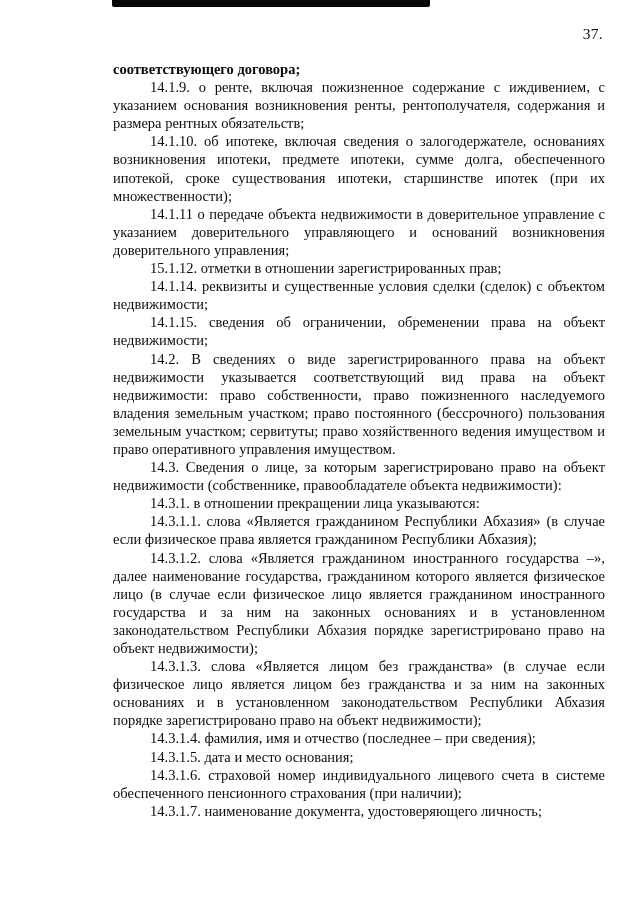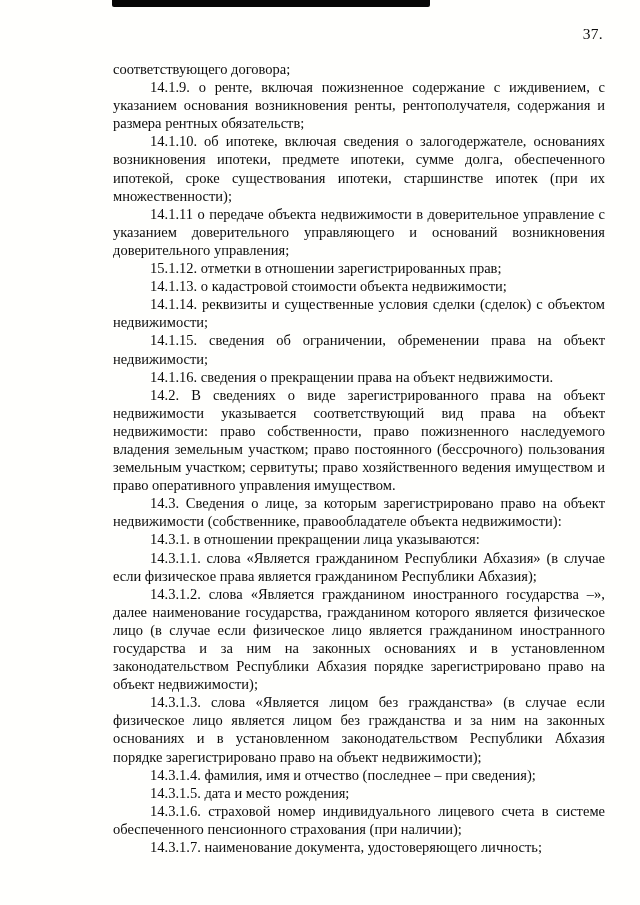--- a/index.html
+++ b/index.html
@@ -41,42 +41,40 @@
     width: 492px;
     font-size: 14.5px;
     line-height: 18.1px;
     text-align: justify;
   }
   .para {
     margin: 0;
     padding: 0;
     text-indent: 37px;
   }
-  .para.no-indent { text-indent: 0; }
+  .para.no-indent { text-indent: 0; font-weight: bold; }
 </style>
 </head>
 <body>
 
 <div class="page">
   <div class="scan-bar"></div>
   <div class="page-number">37.</div>
   <div class="text-block">
     <p class="para no-indent">соответствующего договора;</p>
     <p class="para">14.1.9. о ренте, включая пожизненное содержание с иждивением, с указанием основания возникновения ренты, рентополучателя, содержания и размера рентных обязательств;</p>
     <p class="para">14.1.10. об ипотеке, включая сведения о залогодержателе, основаниях возникновения ипотеки, предмете ипотеки, сумме долга, обеспеченного ипотекой, сроке существования ипотеки, старшинстве ипотек (при их множественности);</p>
     <p class="para">14.1.11 о передаче объекта недвижимости в доверительное управление с указанием доверительного управляющего и оснований возникновения доверительного управления;</p>
     <p class="para">15.1.12. отметки в отношении зарегистрированных прав;</p>
-    <p class="para">14.1.13. о кадастровой стоимости объекта недвижимости;</p>
     <p class="para">14.1.14. реквизиты и существенные условия сделки (сделок) с объектом недвижимости;</p>
     <p class="para">14.1.15. сведения об ограничении, обременении права на объект недвижимости;</p>
-    <p class="para">14.1.16. сведения о прекращении права на объект недвижимости.</p>
     <p class="para">14.2. В сведениях о виде зарегистрированного права на объект недвижимости указывается соответствующий вид права на объект недвижимости: право собственности, право пожизненного наследуемого владения земельным участком; право постоянного (бессрочного) пользования земельным участком; сервитуты; право хозяйственного ведения имуществом и право оперативного управления имуществом.</p>
     <p class="para">14.3. Сведения о лице, за которым зарегистрировано право на объект недвижимости (собственнике, правообладателе объекта недвижимости):</p>
     <p class="para">14.3.1. в отношении прекращении лица указываются:</p>
     <p class="para">14.3.1.1. слова «Является гражданином Республики Абхазия» (в случае если физическое права является гражданином Республики Абхазия);</p>
     <p class="para">14.3.1.2. слова «Является гражданином иностранного государства –», далее наименование государства, гражданином которого является физическое лицо (в случае если физическое лицо является гражданином иностранного государства и за ним на законных основаниях и в установленном законодательством Республики Абхазия порядке зарегистрировано право на объект недвижимости);</p>
     <p class="para">14.3.1.3. слова «Является лицом без гражданства» (в случае если физическое лицо является лицом без гражданства и за ним на законных основаниях и в установленном законодательством Республики Абхазия порядке зарегистрировано право на объект недвижимости);</p>
     <p class="para">14.3.1.4. фамилия, имя и отчество (последнее – при сведения);</p>
-    <p class="para">14.3.1.5. дата и место рождения;</p>
+    <p class="para">14.3.1.5. дата и место основания;</p>
     <p class="para">14.3.1.6. страховой номер индивидуального лицевого счета в системе обеспеченного пенсионного страхования (при наличии);</p>
     <p class="para">14.3.1.7. наименование документа, удостоверяющего личность;</p>
   </div>
 </div>
 
 </body></html>

